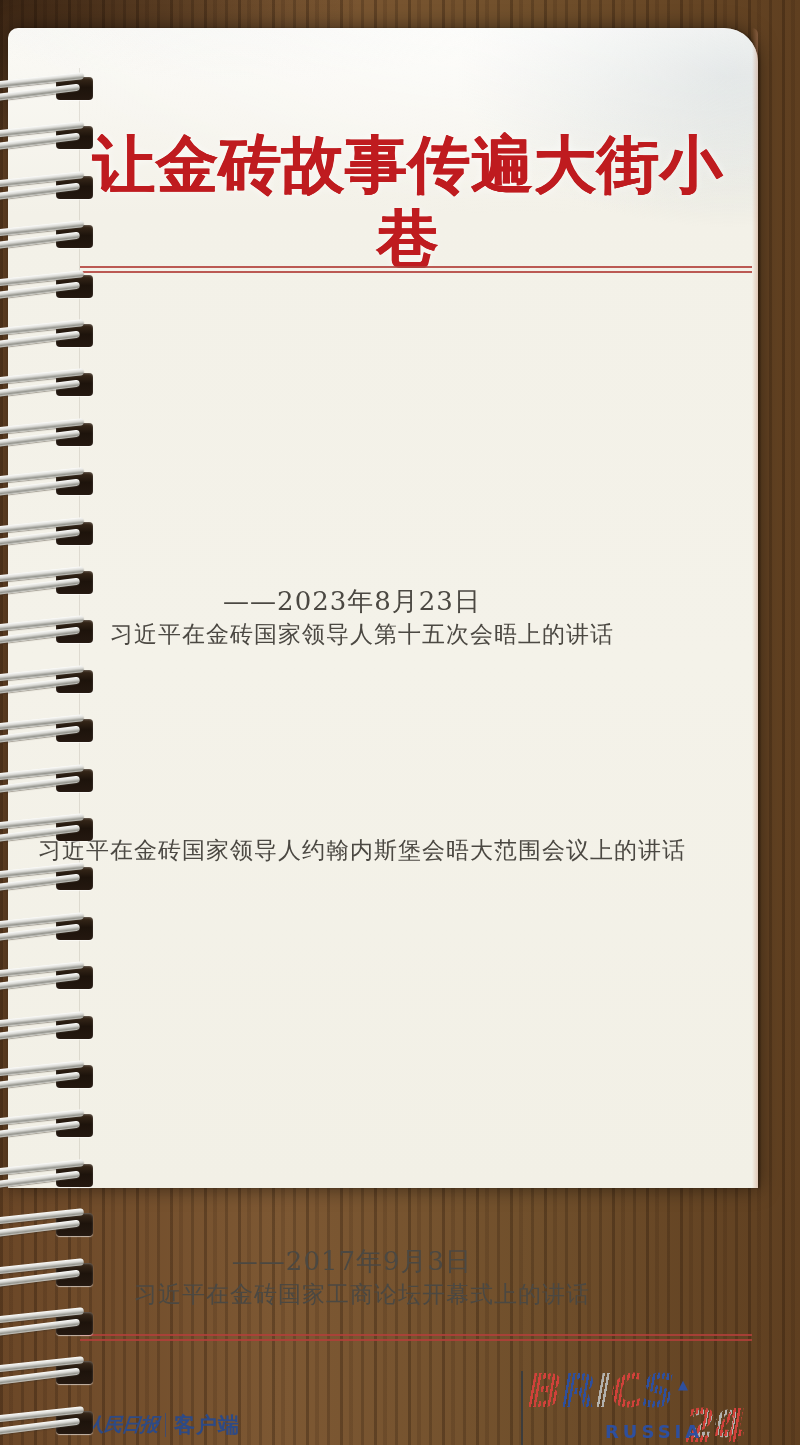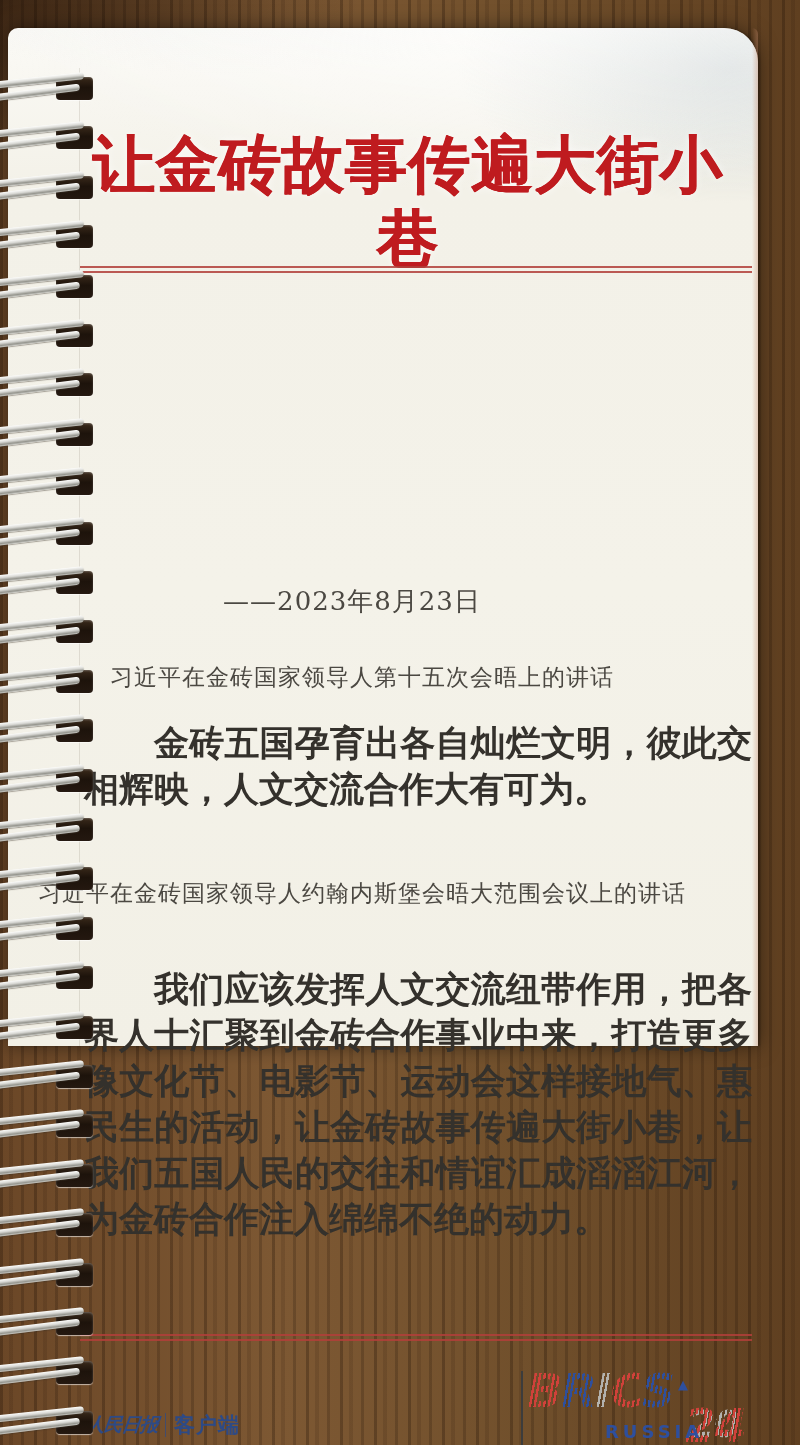--- a/index.html
+++ b/index.html
@@ -8,21 +8,21 @@
     font-family:"DejaVu Serif","Liberation Serif",serif;
     background:
       radial-gradient(ellipse 600px 260px at 0% 0%, rgba(20,10,4,.55), rgba(0,0,0,0) 60%),
       repeating-linear-gradient(90deg,
         rgba(30,15,5,.28) 0 3px, rgba(0,0,0,0) 3px 9px,
         rgba(40,20,8,.14) 9px 13px, rgba(0,0,0,0) 13px 21px,
         rgba(25,12,4,.2) 21px 24px, rgba(0,0,0,0) 24px 34px),
       linear-gradient(90deg,#6b4727 0%,#7d5833 35%,#71502c 65%,#5f3f20 100%);
   }
   .paper{
-    position:absolute;left:8px;top:28px;width:750px;height:1018px;
+    position:absolute;left:8px;top:28px;width:750px;height:1160px;
     border-radius:10px 34px 0 0;
     background:linear-gradient(180deg,#fbfaf6 0%,#f3f1e8 16%,var(--paper) 55%,#f2f0e6 100%);
     box-shadow:0 0 20px rgba(0,0,0,.5), 2px 0 2px rgba(0,0,0,.25);
   }
   .paper-edge{
     position:absolute;right:0;top:0;width:6px;height:100%;
     border-radius:0 34px 0 0;
     background:linear-gradient(90deg,rgba(0,0,0,0),rgba(196,138,108,.4));
   }
   .sheen{
@@ -63,21 +63,21 @@
   .quote{position:absolute;left:76px;width:668px;}
   .q1{top:311px;} .q2{top:692px;} .q3{top:938px;}
   .qtext{
     margin:0;font-size:35px;line-height:46px;font-weight:700;color:var(--body-ink);
     text-align:justify;text-indent:2em;word-break:break-all;
     font-family:"DejaVu Serif","Liberation Serif",serif;
   }
   .cite{position:absolute;right:56px;width:680px;text-align:center;color:var(--cite-ink);}
   .c1{top:556px;} .c2{top:806px;} .c3{top:1216px;}
   .cite-date{font-size:26px;line-height:34px;padding-right:20px;letter-spacing:1px;}
-  .cite-src{font-size:23px;line-height:32px;letter-spacing:1px;margin-top:43px;}
+  .cite-src{font-size:23px;line-height:32px;letter-spacing:1px;}
   
   .publisher{position:absolute;left:78px;top:1383px;display:flex;align-items:center;color:var(--publisher-navy);}
   .pub-name{font-size:19px;font-style:italic;font-weight:700;letter-spacing:-1px;
     font-family:"DejaVu Serif",serif;transform:skewX(-6deg);}
   .pub-div{display:inline-block;width:1px;height:24px;background:var(--publisher-navy);opacity:.7;margin:0 8px 0 7px;}
   .pub-suffix{font-size:21px;font-weight:800;letter-spacing:1px;
     font-family:"DejaVu Sans","Liberation Sans",sans-serif;}
   
   .brics{position:absolute;left:513px;top:1341px;width:260px;height:86px;
     font-family:"DejaVu Sans","Liberation Sans",sans-serif;}
@@ -107,30 +107,28 @@
     <div class="margin-line"></div>
 
     <h1 class="title">让金砖故事传遍大街小巷</h1>
     <div class="rule rule-top"></div>
 
     <div class="cite c1">
       <div class="cite-date">——2023年8月23日</div>
       <div class="cite-src">习近平在金砖国家领导人第十五次会晤上的讲话</div>
     </div>
 
-    <section class="quote q2">
-      <p class="qtext">金砖五国孕育出各自灿烂文明，彼此交相辉映，人文交流合作大有可为。</p>
-    </section>
     <div class="cite c2">
       <div class="cite-src">习近平在金砖国家领导人约翰内斯堡会晤大范围会议上的讲话</div>
     </div>
 
-    <section class="quote q3">
-      <p class="qtext">我们应该发挥人文交流纽带作用，把各界人士汇聚到金砖合作事业中来，打造更多像文化节、电影节、运动会这样接地气、惠民生的活动，让金砖故事传遍大街小巷，让我们五国人民的交往和情谊汇成滔滔江河，为金砖合作注入绵绵不绝的动力。</p>
-    </section>
+    <div class="cite c3">
+      <div class="cite-date">——2017年9月3日</div>
+      <div class="cite-src">习近平在金砖国家工商论坛开幕式上的讲话</div>
+    </div>
 
     <div class="rule rule-bottom"></div>
 
     <div class="publisher">
       <span class="pub-name">人民日报</span>
       <span class="pub-div"></span>
       <span class="pub-suffix">客户端</span>
     </div>
 
     <div class="brics">

